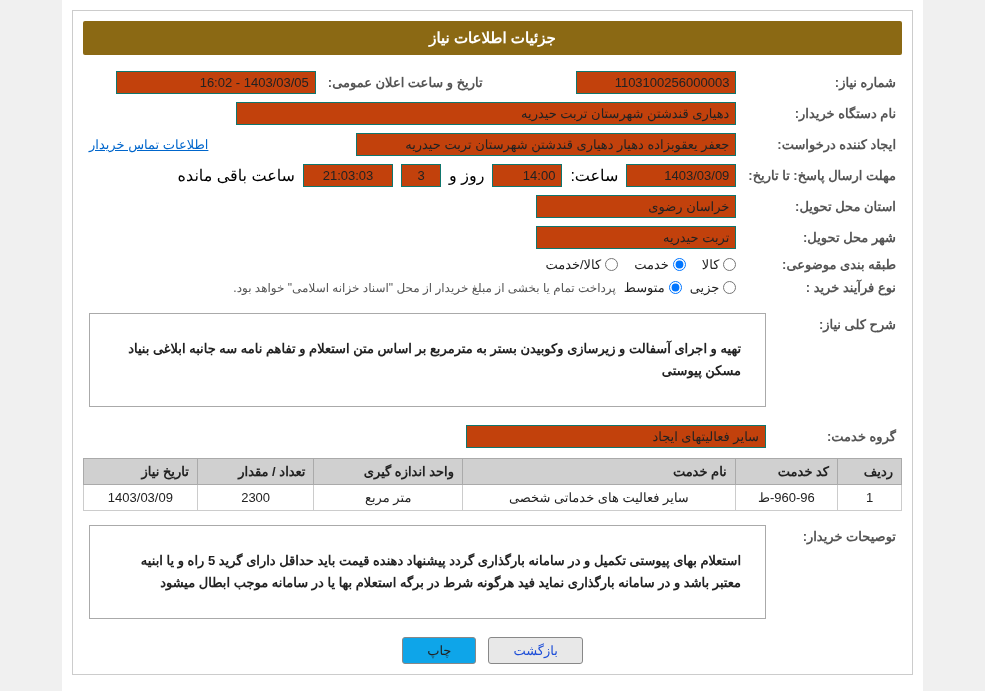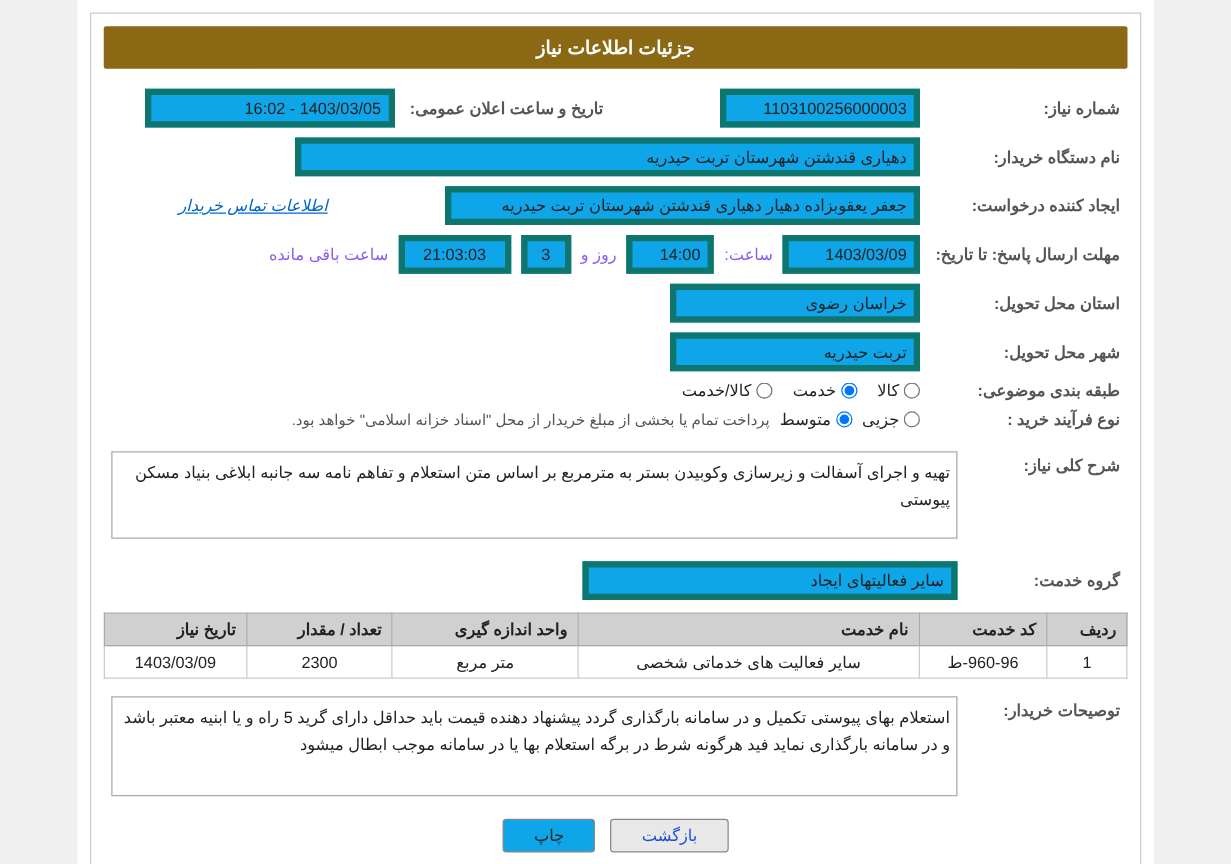--- a/index.html
+++ b/index.html
@@ -40,22 +40,22 @@
       color: #555;
       text-align: right;
       white-space: nowrap;
       font-weight: bold;
       width: 130px;
     }
     .value-cell {
       text-align: right;
     }
     .input-box {
-      border: 5px solid #0f766e;
-      background: #0ea5e9;
+      border: 1px solid #0f766e;
+      background: #c2410c;
       padding: 3px 6px;
       min-height: 22px;
       display: inline-block;
       min-width: 200px;
       text-align: right;
     }
     .input-box-wide {
       min-width: 400px;
     }
     .input-box-narrow {
@@ -99,26 +99,27 @@
       text-align: right;
       font-weight: bold;
     }
     .services-table td {
       border: 1px solid #ccc;
       padding: 5px 8px;
       text-align: center;
     }
     .desc-box {
       border: 1px solid #aaa;
-      padding: 5px;
+      padding: 24px;
       background: #fff;
       min-height: 70px;
       font-size: 13px;
       line-height: 1.7;
       text-align: right;
+      font-weight: bold;
     }
     .button-row {
       display: flex;
       justify-content: center;
       gap: 12px;
       margin-top: 14px;
     }
     .btn {
       padding: 5px 24px;
       font-size: 13px;
@@ -139,22 +140,22 @@
       border: 1px solid #ccc;
       padding: 10px;
     }
     .row-inline {
       display: flex;
       align-items: center;
       gap: 8px;
       direction: rtl;
     }
     .small-label {
-      font-size: 13px;
-      color: #8b5cf6;
+      font-size: 16px;
+      color: #000000;
     }
   </style>
 </head>
 <body>
 
 <div class="page-wrapper">
   <div class="main-border">
 
     <div class="header-bar">جزئیات اطلاعات نیاز</div>
 
@@ -177,21 +178,21 @@
         <td class="value-cell" colspan="3">
           <span class="input-box input-box-wide" style="min-width:500px">دهیاری قندشتن  شهرستان تربت حیدریه</span>
         </td>
       </tr>
 
       <tr>
         <td class="label-cell">ایجاد کننده درخواست:</td>
         <td class="value-cell" colspan="2">
           <span class="input-box" style="min-width:380px">جعفر یعقوبزاده دهیار دهیاری قندشتن  شهرستان تربت حیدریه</span>
         </td>
-        <td class="value-cell" style="text-align:center;font-style:italic;">
+        <td class="value-cell" style="text-align:left;">
           <span class="link-blue">اطلاعات تماس خریدار</span>
         </td>
       </tr>
 
       <tr>
         <td class="label-cell">مهلت ارسال پاسخ: تا تاریخ:</td>
         <td class="value-cell" colspan="3">
           <div class="row-inline">
             <span class="input-box" style="min-width:110px">1403/03/09</span>
             <span class="small-label">ساعت:</span>

